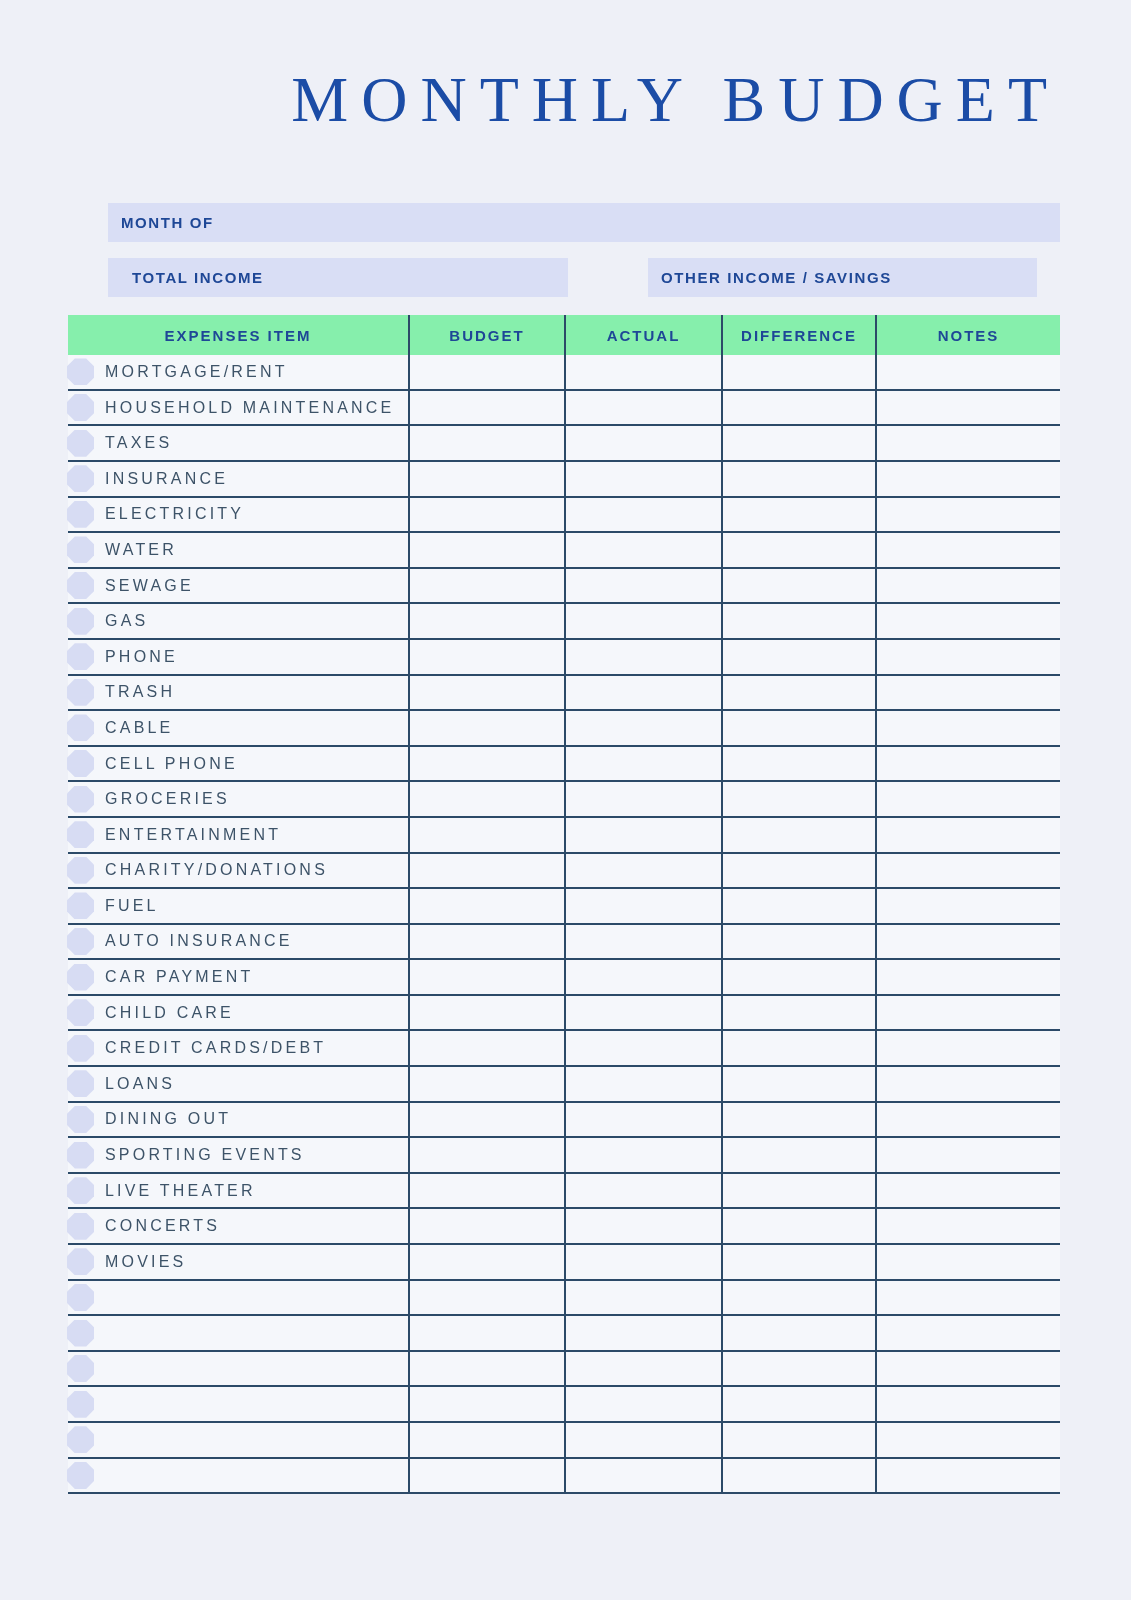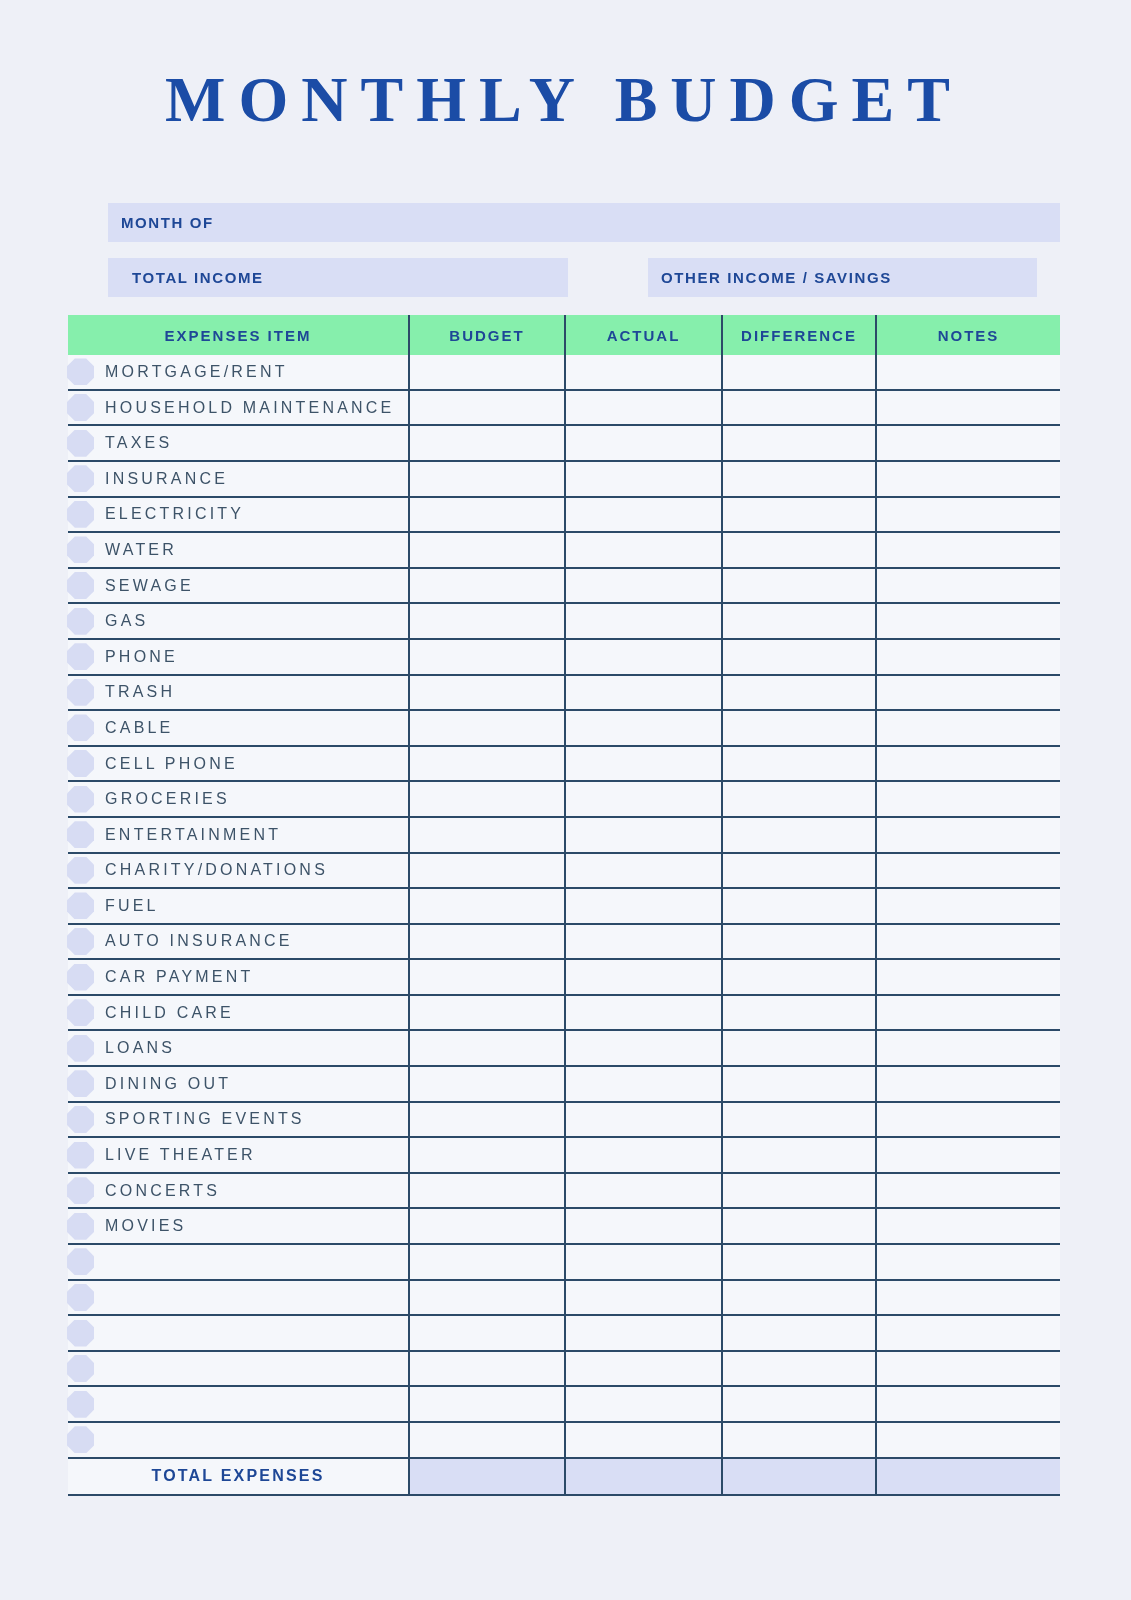--- a/index.html
+++ b/index.html
@@ -8,23 +8,23 @@
     height: 1600px;
     background: #eef0f7;
     font-family: "Liberation Sans", sans-serif;
     overflow: hidden;
   }
   .sheet { width: 992px; margin-left: 68px; }
 
   
   .title {
     margin: 58px 0 0 0;
-    text-align: center;
+    text-align: right;
     font-family: "Liberation Serif", serif;
-    font-weight: 700;
+    font-weight: 400;
     font-size: 64px;
     line-height: 1.3;
     letter-spacing: 13px;
     color: #1b4ca6;
     white-space: nowrap;
   }
 
   
   .bar {
     background: #d9def5;
@@ -305,20 +305,30 @@
             <span class="item-label">CHILD CARE</span>
           </div>
           <div class="cell"></div>
           <div class="cell"></div>
           <div class="cell"></div>
           <div class="cell"></div>
         </div>
         <div class="trow">
           <div class="cell item-cell">
             <span class="bullet"></span>
+            <span class="item-label">CREDIT CARDS/DEBT</span>
+          </div>
+          <div class="cell"></div>
+          <div class="cell"></div>
+          <div class="cell"></div>
+          <div class="cell"></div>
+        </div>
+        <div class="trow">
+          <div class="cell item-cell">
+            <span class="bullet"></span>
             <span class="item-label">LOANS</span>
           </div>
           <div class="cell"></div>
           <div class="cell"></div>
           <div class="cell"></div>
           <div class="cell"></div>
         </div>
         <div class="trow">
           <div class="cell item-cell">
             <span class="bullet"></span>
@@ -424,24 +434,15 @@
             <span class="bullet"></span>
             <span class="item-label"></span>
           </div>
           <div class="cell"></div>
           <div class="cell"></div>
           <div class="cell"></div>
           <div class="cell"></div>
         </div>
       </div>
 
-    <div class="tfoot">
-      <div class="cell foot-label-cell">
-        <span class="foot-label">TOTAL EXPENSES</span>
-      </div>
-      <div class="cell"></div>
-      <div class="cell"></div>
-      <div class="cell"></div>
-      <div class="cell"></div>
-    </div>
 
   </div>
 </div>
 
 </body></html>

